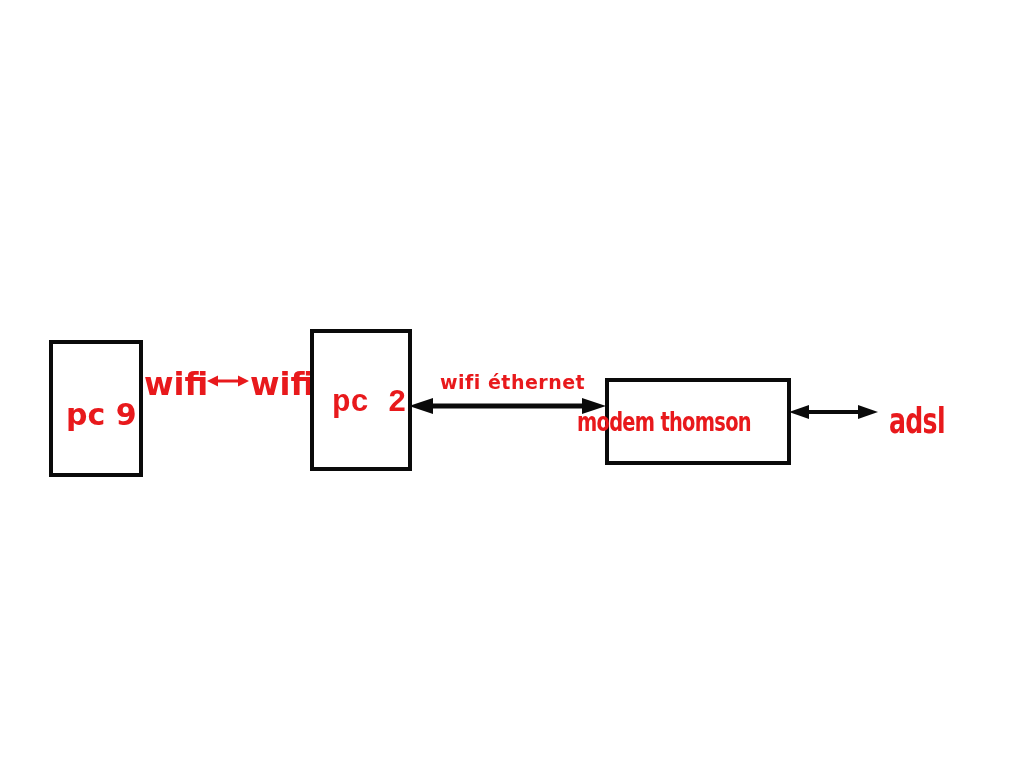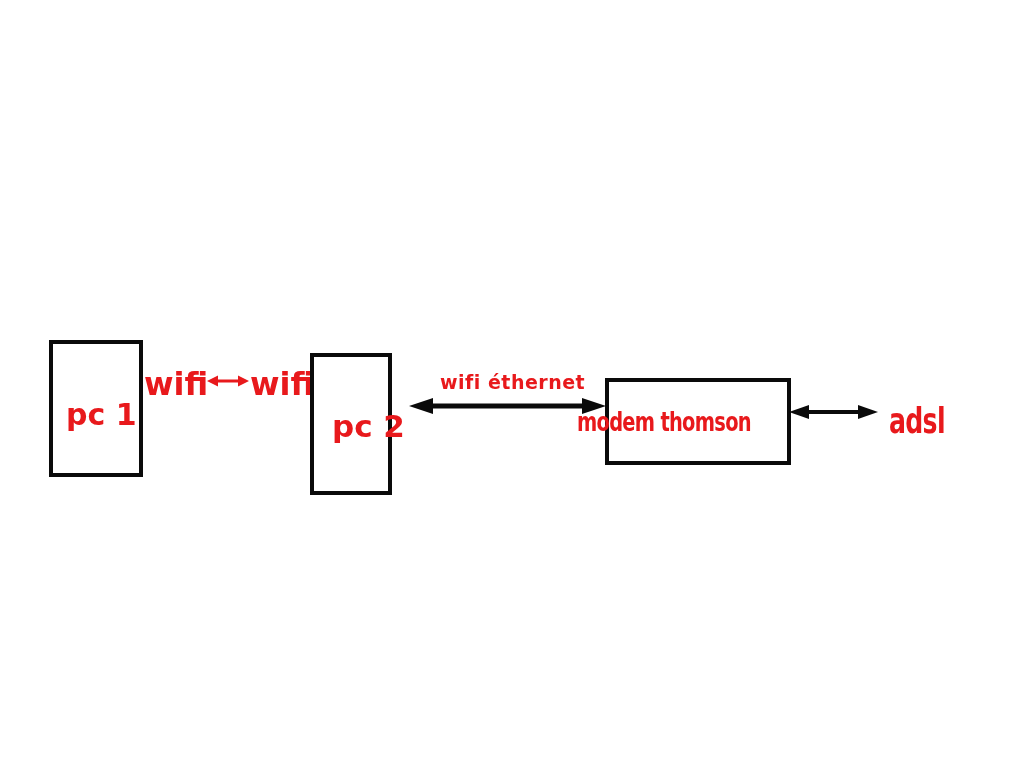--- a/index.html
+++ b/index.html
@@ -36,41 +36,41 @@
     line-height: 1;
   }
   .condensed {
     display: inline-block;
     transform: scaleX(0.72);
     transform-origin: left center;
     letter-spacing: -1px;
   }
   #pc1-box   { left: 49px;  top: 340px; width: 94px;  height: 137px; }
   #pc1-label { left: 13px;  top: 56px;  font-size: 30px; }
-  #pc2-box   { left: 310px; top: 353px; width: 82px;  height: 142px; }
+  #pc2-box   { left: 310px; top: 329px; width: 102px;  height: 142px; font-family: Liberation Mono, monospace; }
   #pc2-label { left: 18px;  top: 54px;  font-size: 31px; }
   #modem-box { left: 605px; top: 378px; width: 186px; height: 87px;
                display: flex; align-items: center; justify-content: center; }
   #modem-label { position: static; font-size: 27px; }
   #wifi-left-label  { left: 144px; top: 368px; font-size: 32px; }
   #wifi-right-label { left: 250px; top: 368px; font-size: 32px; }
   #cable-label { left: 440px; top: 373px; font-size: 19px; letter-spacing: 0.5px; }
   #adsl-label  { left: 889px; top: 404px; font-size: 35px; }
   .arrow-svg { position: absolute; display: block; }
   #wifi-arrow     { left: 207px; top: 374px; }
   #ethernet-arrow { left: 409px; top: 396px; }
   #adsl-arrow     { left: 789px; top: 403px; }
 </style>
 </head>
 <body>
 
 <div id="canvas">
 
   <div id="pc1-box" class="node-box">
-    <span id="pc1-label" class="node-label">pc 1</span>
+    <span id="pc1-label" class="node-label">pc 9</span>
   </div>
 
   <span id="wifi-left-label" class="free-label">wifi</span>
 
   <svg id="wifi-arrow" class="arrow-svg" width="42" height="14" viewBox="0 0 42 14">
     <line x1="8" y1="7" x2="34" y2="7" stroke="#e8191c" stroke-width="3"></line>
     <polygon points="0,7 11,1.5 11,12.5" fill="#e8191c"></polygon>
     <polygon points="42,7 31,1.5 31,12.5" fill="#e8191c"></polygon>
   </svg>
 

